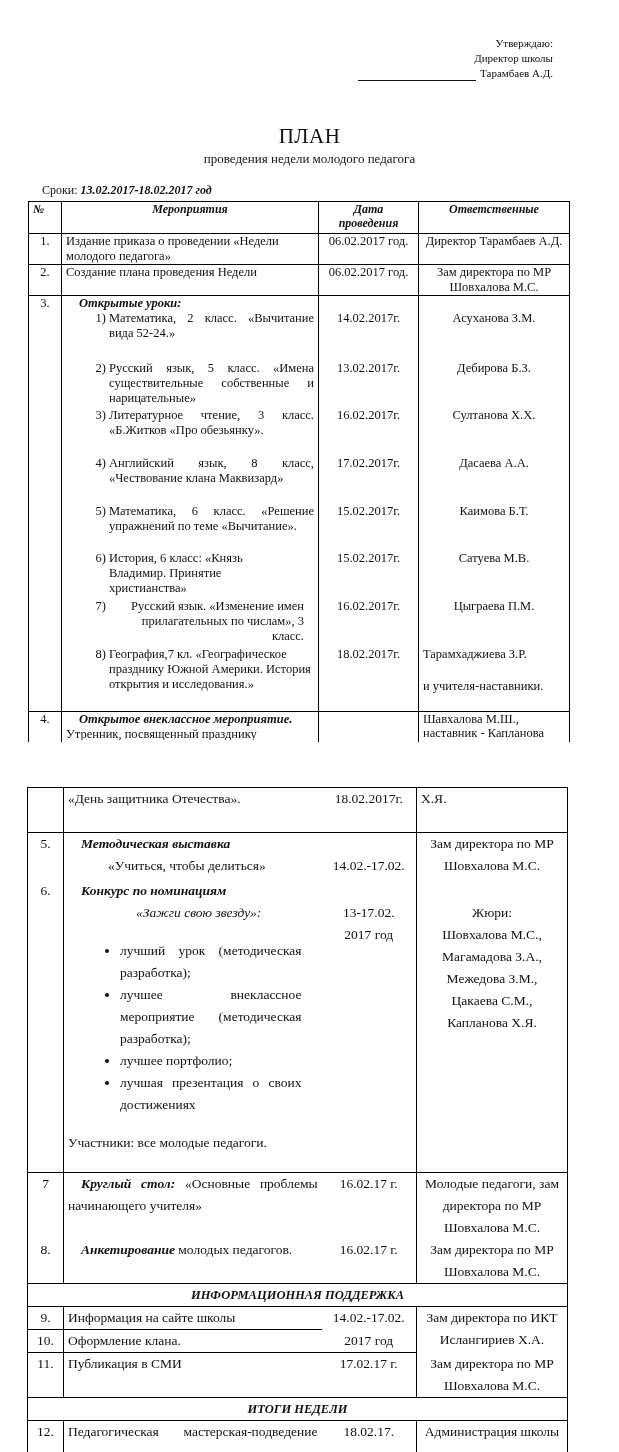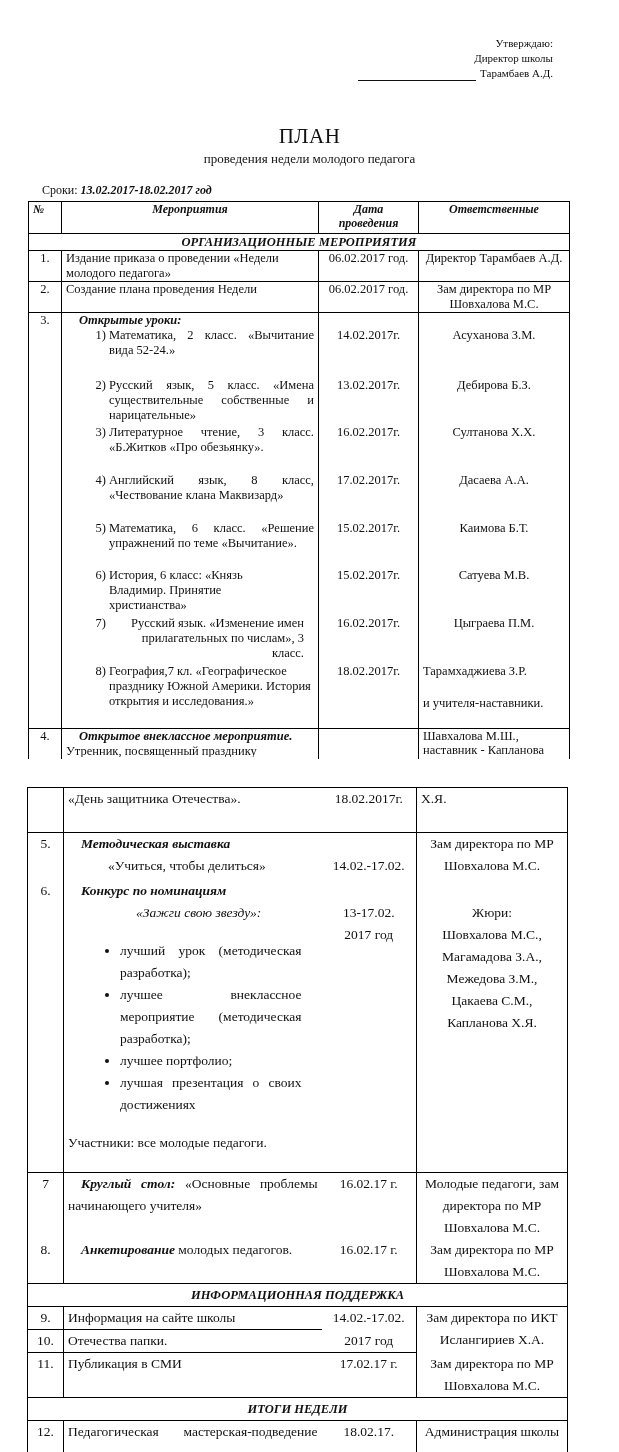--- a/index.html
+++ b/index.html
@@ -50,23 +50,20 @@
       <col style="width:100px">
       <col style="width:151px">
     </colgroup>
   <tbody>
       <tr class="hdr" style="height:32px">
     <td style="text-align:left">№</td>
     <td>Мероприятия</td>
     <td>Дата проведения</td>
     <td>Ответственные</td>
   </tr>
-  <tr class="sec">
-    <td colspan="4">ОРГАНИЗАЦИОННЫЕ МЕРОПРИЯТИЯ</td>
-  </tr>
   <tr>
     <td class="num">1.</td>
     <td>Издание приказа о проведении «Недели молодого педагога»</td>
     <td class="date">06.02.2017 год.</td>
     <td class="resp">Директор Тарамбаев А.Д.</td>
   </tr>
   <tr>
     <td class="num">2.</td>
     <td>Создание плана проведения Недели</td>
     <td class="date">06.02.2017 год.</td>
@@ -214,21 +211,21 @@
     <td colspan="4" style="line-height:22px">ИНФОРМАЦИОННАЯ ПОДДЕРЖКА</td>
   </tr>
   <tr>
     <td class="num">9.</td>
     <td style="border-right:none">Информация на сайте школы</td>
     <td class="date" style="border-left:none;border-bottom:none">14.02.-17.02.</td>
     <td class="resp" rowspan="2" style="border-bottom:none">Зам директора по ИКТ Ислангириев Х.А.</td>
   </tr>
   <tr>
     <td class="num">10.</td>
-    <td style="border-right:none">Отечества папки.</td>
+    <td style="border-right:none">Оформление клана.</td>
     <td class="date" style="border-left:none;border-top:none">2017 год</td>
   </tr>
   <tr>
     <td class="num">11.</td>
     <td style="border-right:none">Публикация в СМИ</td>
     <td class="date" style="border-left:none">17.02.17 г.</td>
     <td class="resp" style="border-top:none">Зам директора по МР Шовхалова М.С.</td>
   </tr>
   <tr class="sec">
     <td colspan="4" style="line-height:22px">ИТОГИ НЕДЕЛИ</td>

